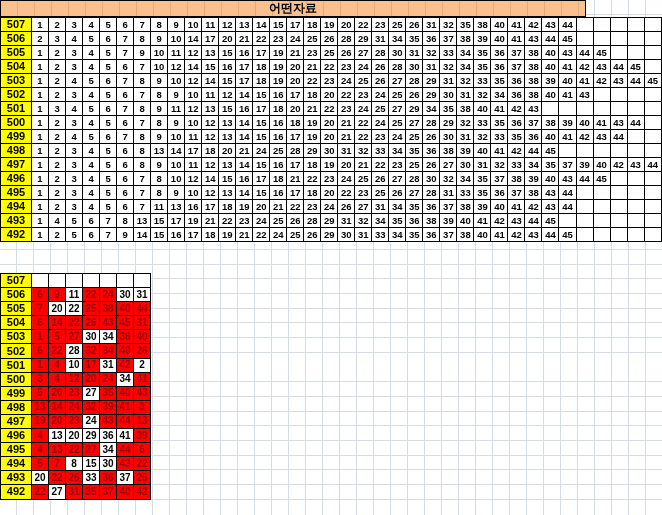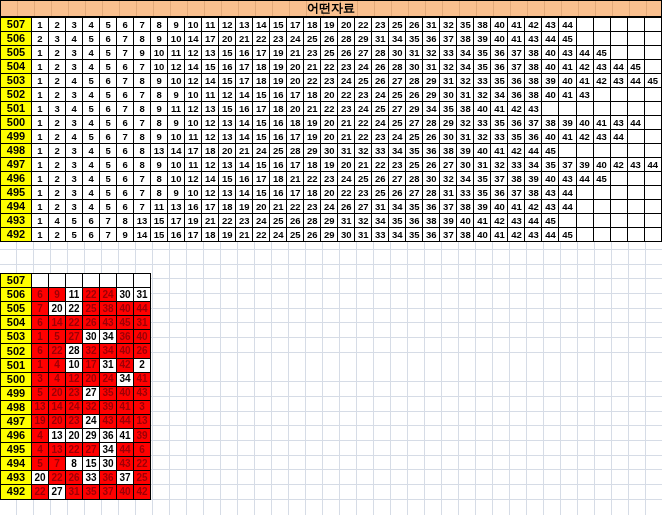--- a/index.html
+++ b/index.html
@@ -9,21 +9,21 @@
     position: relative;
     overflow: hidden;
     font-family: "Liberation Sans", sans-serif;
     background-color: #ffffff;
     background-image:
       repeating-linear-gradient(to right, transparent 0px, transparent 16px, var(--grid, #d6dce6) 16px, var(--grid, #d6dce6) 17px),
       repeating-linear-gradient(to bottom, transparent 0px, transparent 13.7px, var(--grid, #d6dce6) 13.7px, var(--grid, #d6dce6) 14.7px);
   }
   .sheet-header {
     position: absolute; top: 0; left: 0;
-    width: 662px; height: 17px;
+    width: 586px; height: 17px;
     background-color: var(--peach, #fac08f);
     background-image: repeating-linear-gradient(to right, transparent 0px, transparent 16px, rgba(120,70,30,0.18) 16px, rgba(120,70,30,0.18) 17px);
     border: 1px solid #000;
     display: flex; align-items: center; justify-content: center;
     font-size: 12px; font-weight: bold; color: #000;
   }
   table { border-collapse: collapse; table-layout: fixed; }
   #top-table {
     position: absolute; top: 17px; left: 0;
     width: 662px;

